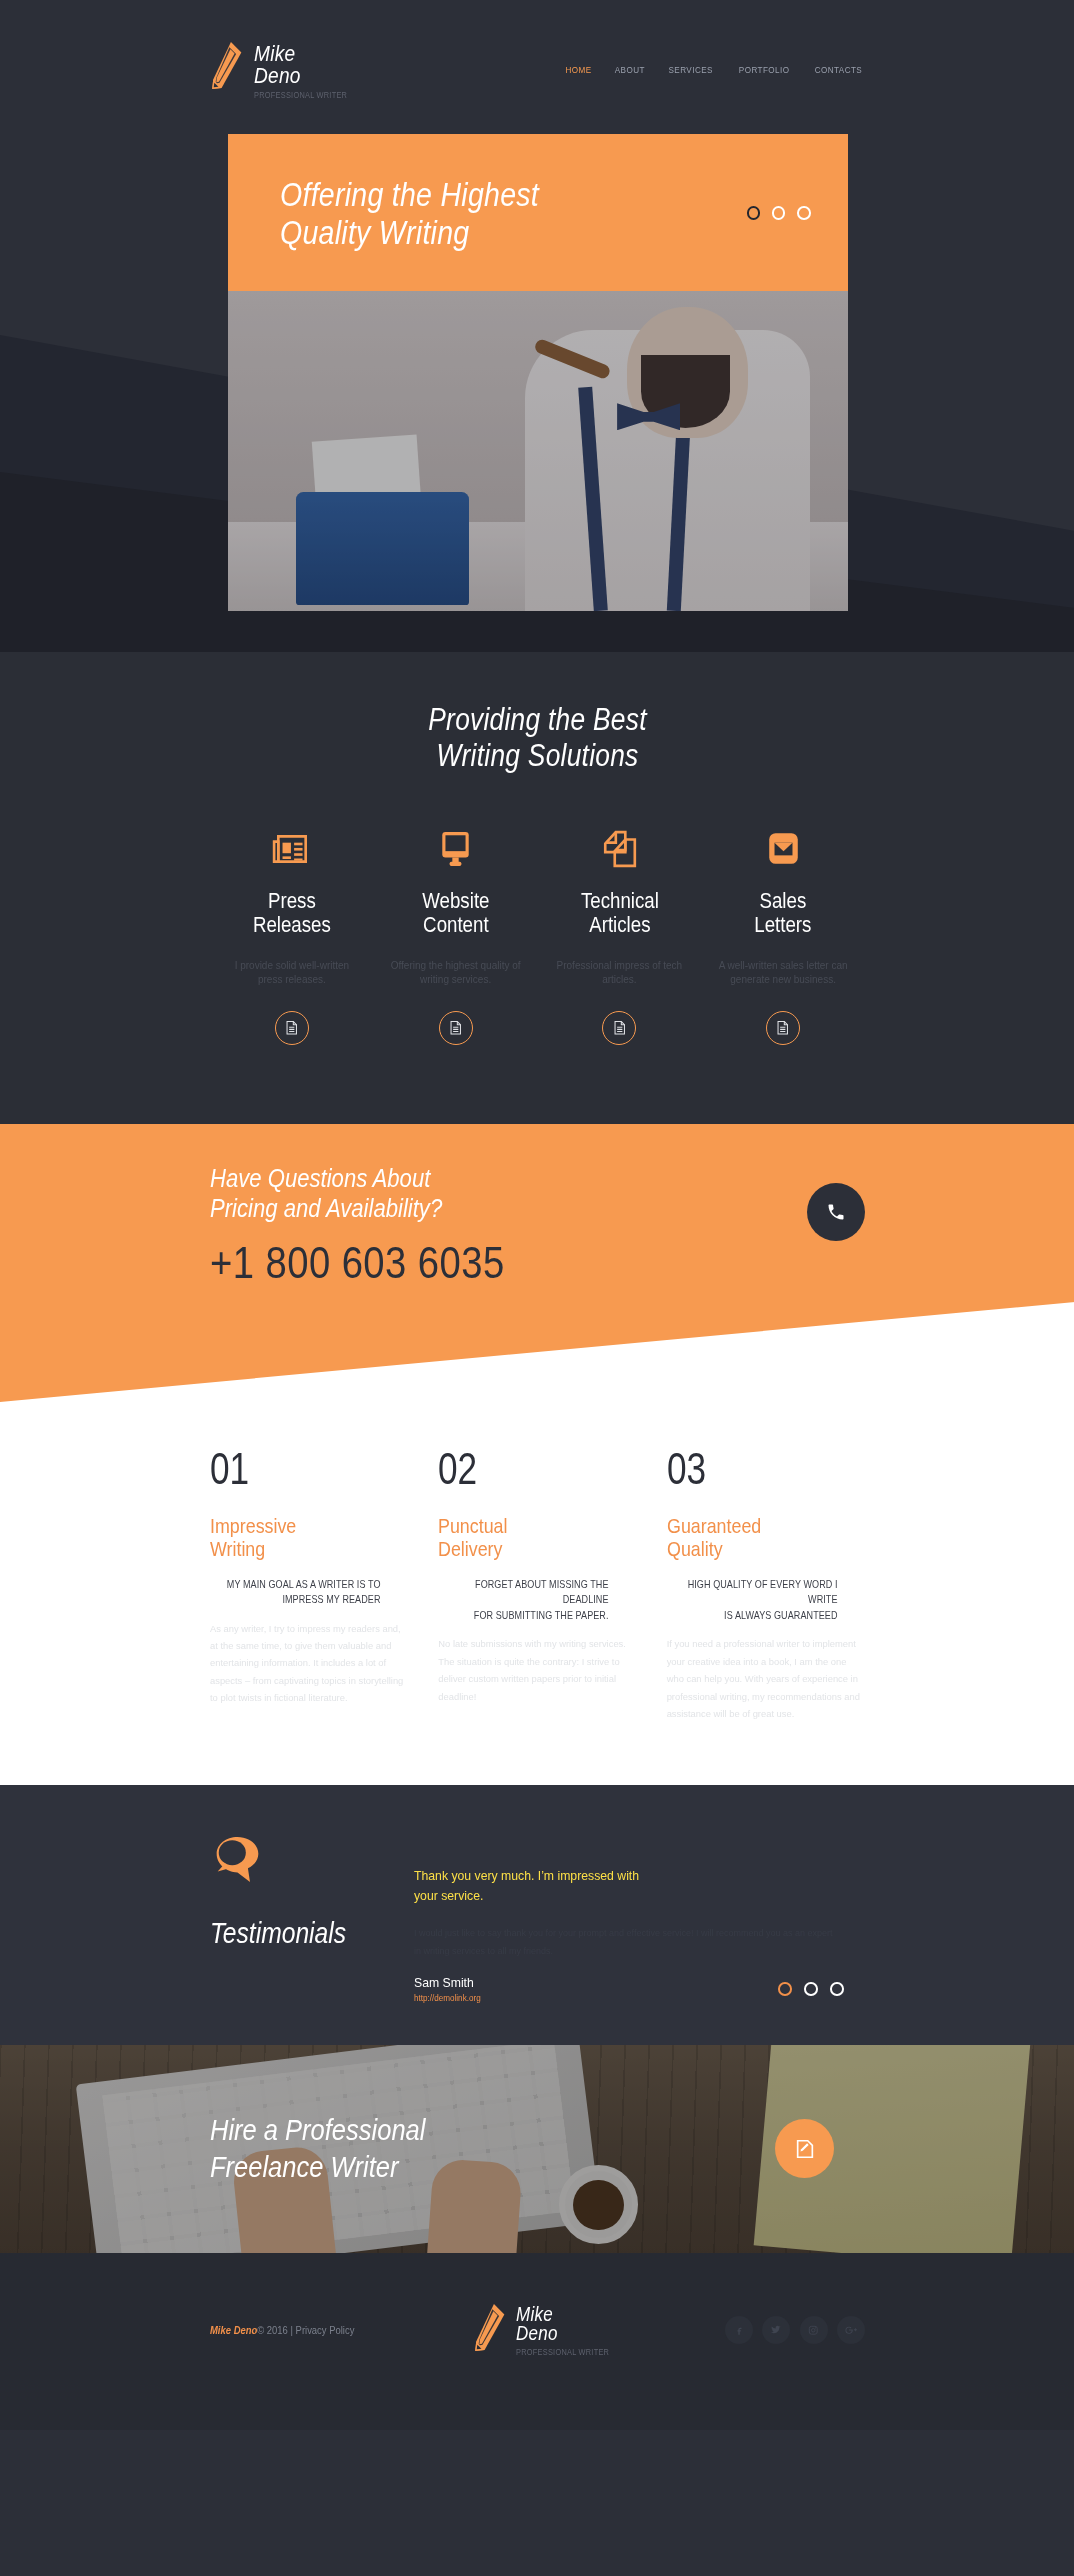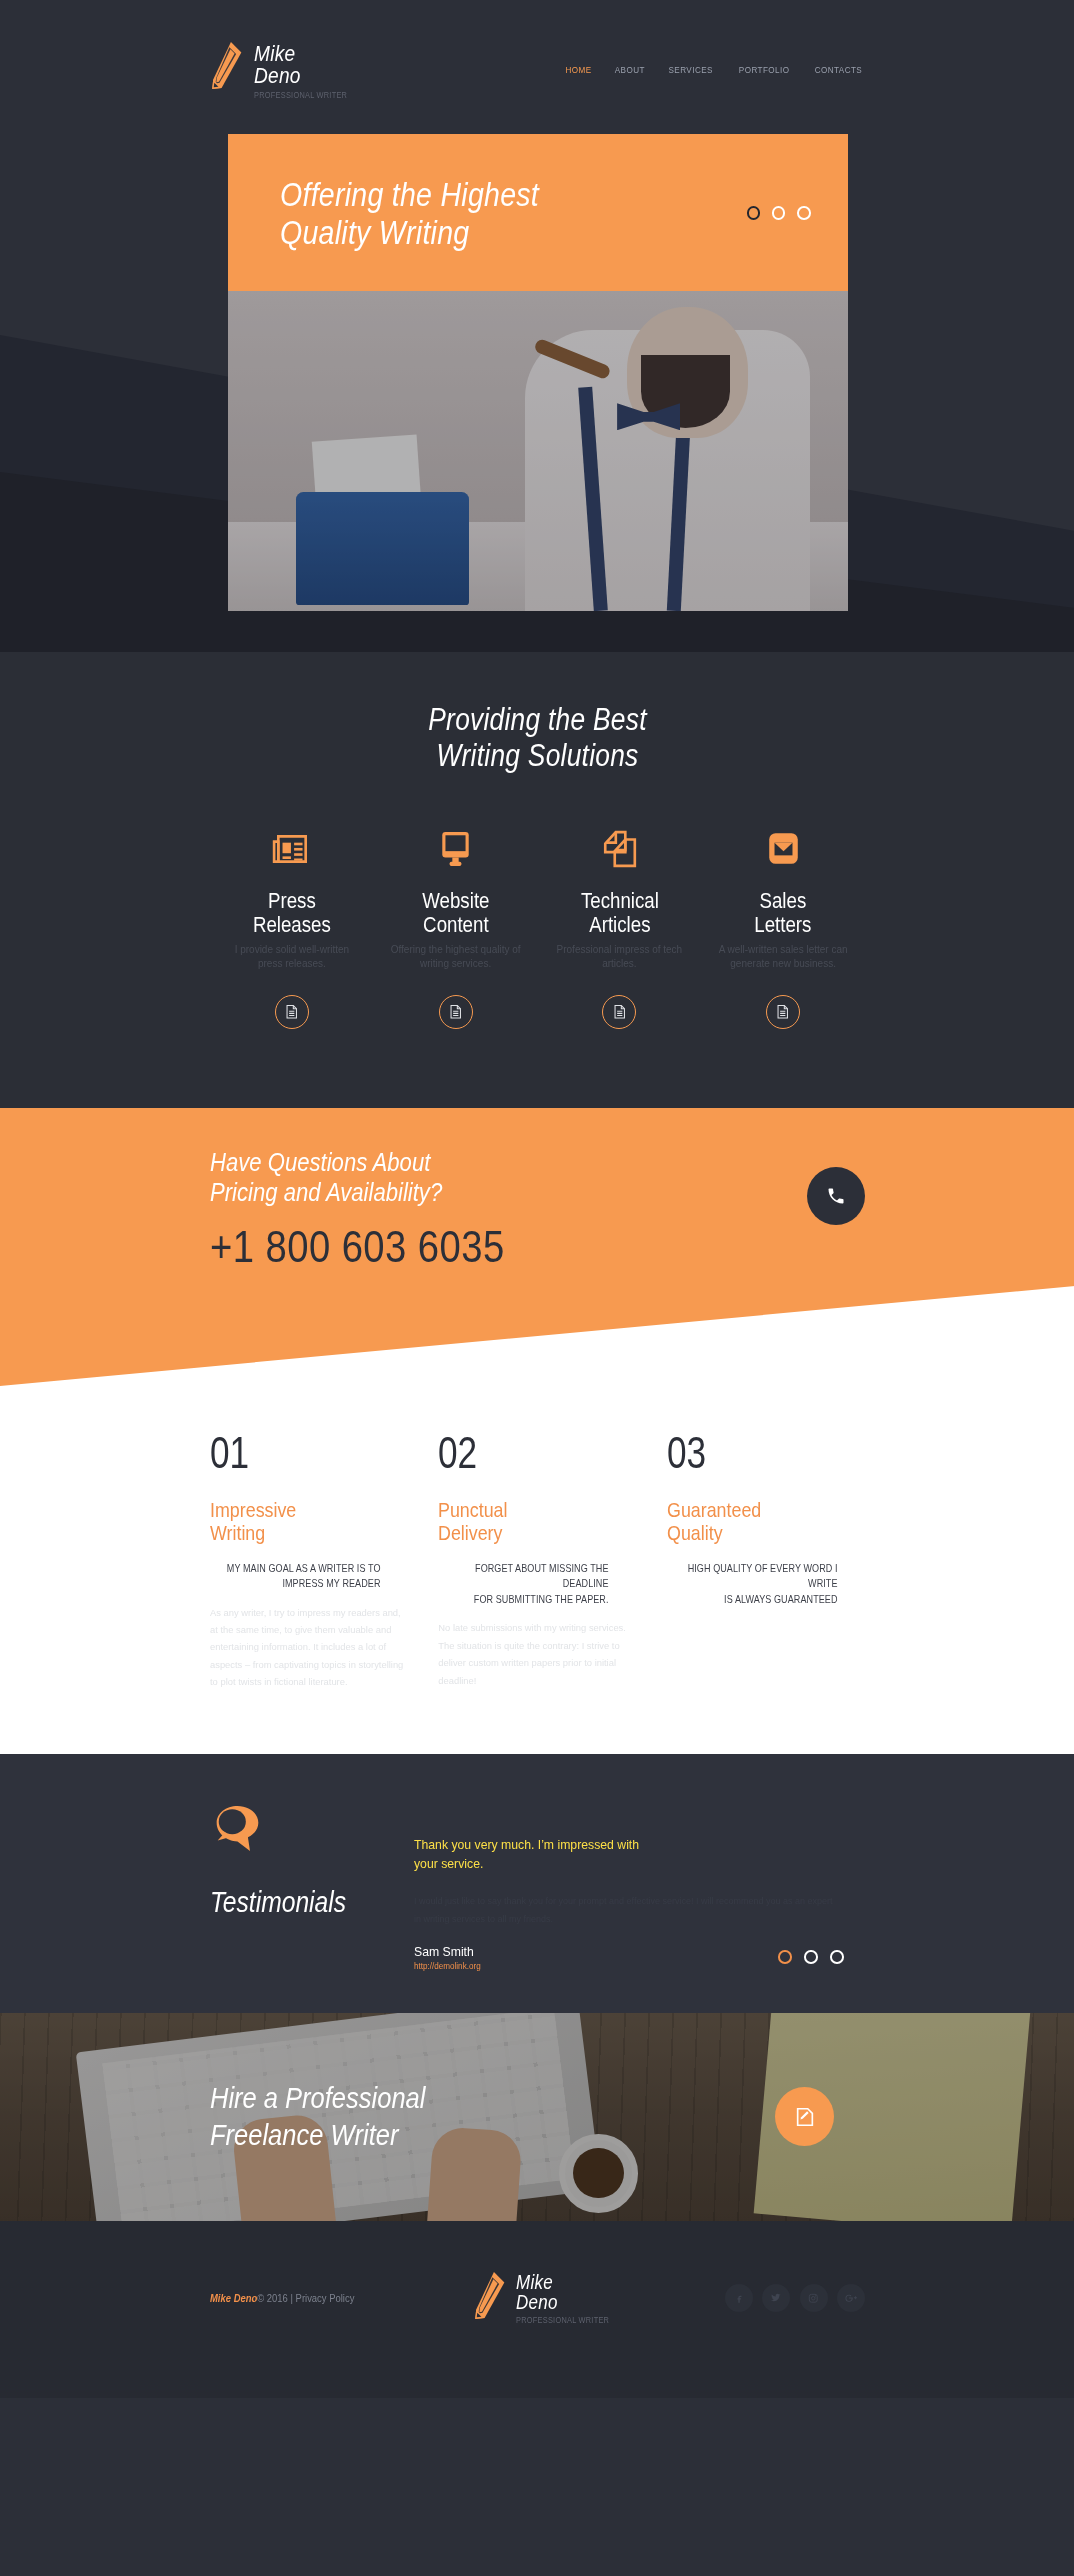--- a/index.html
+++ b/index.html
@@ -122,21 +122,21 @@
   .svc-grid{ width:655px; margin:51px auto 0; display:flex; }
   .svc{ flex:1; text-align:center; }
   .svc-ic{ height:48px; display:flex; align-items:center; justify-content:center; }
   .svc h3{
     margin-top:15.7px;
     font-family:"Liberation Sans Narrow","Liberation Sans", sans-serif;
     font-weight:300; font-size:22px; line-height:1.1; color:#fff;
   }
   .svc h3 span{ display:block; transform:scaleX(.85); }
   .svc p{
-    margin-top:6px;
+    margin-top:22px;
     font-family:"Liberation Sans Narrow","Liberation Sans", sans-serif;
     font-size:10px; line-height:1.45; color:#474b55;
     padding:0 14.7px;
   }
   .svc .more{
     margin:23px auto 0; width:34px; height:34px; border-radius:50%;
     border:1px solid #f79a50; display:flex; align-items:center; justify-content:center;
   }
 
   
@@ -500,20 +500,21 @@
       <div class="numcol">
         <div class="num-n">03</div>
         <div class="num-t">
           <span>Guaranteed</span>
           <span>Quality</span>
         </div>
         <div class="num-s">
           <span>HIGH QUALITY OF EVERY WORD I WRITE</span>
           <span>IS ALWAYS GUARANTEED</span>
         </div>
+        <div class="num-p">If you need a professional writer to implement your creative idea into a book, I am the one who can help you. With years of experience in professional writing, my recommendations and assistance will be of great use.</div>
       </div>
 
     </div>
   </div>
 
   <div class="testi">
     <div class="testi-in">
       <div class="testi-left">
         <svg width="55" height="50" viewBox="0 0 104 96">
           <path d="M52 4c22 0 40 14 40 32 0 12-8 22-20 28l4 26-24-18c-22-1-40-16-40-36C12 18 30 4 52 4z" fill="#f79a50"></path>

